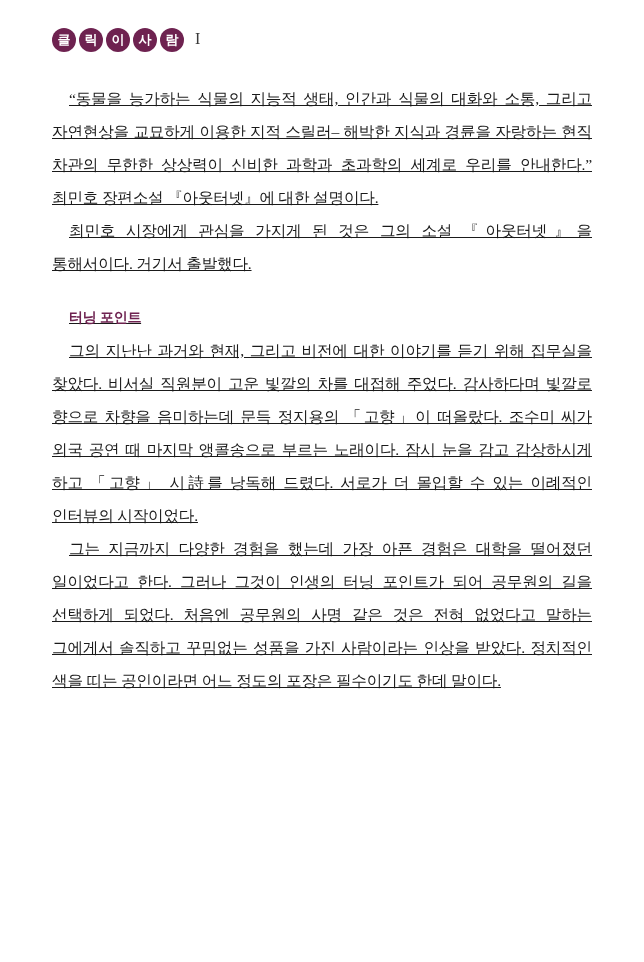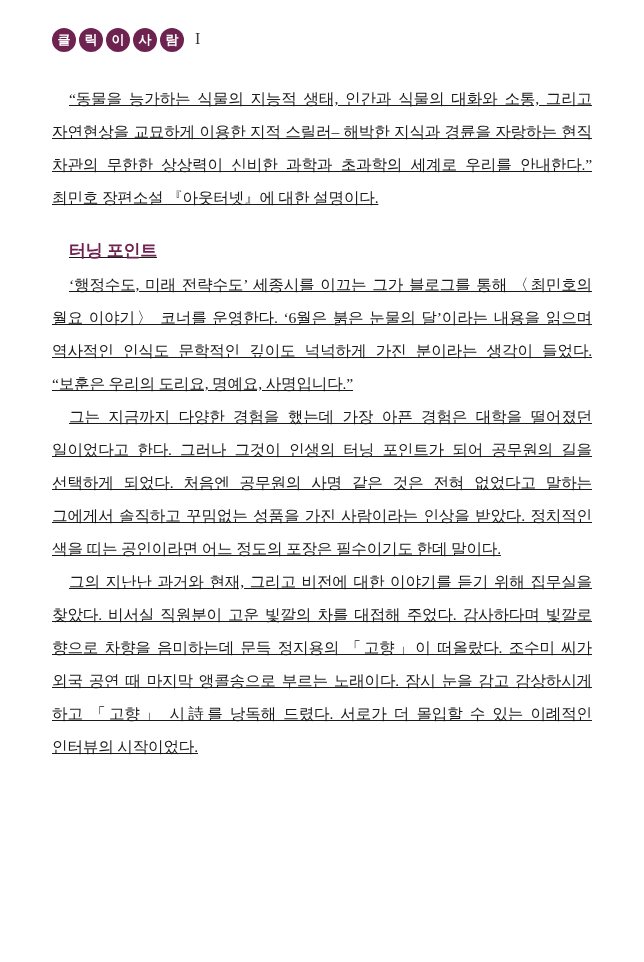--- a/index.html
+++ b/index.html
@@ -65,21 +65,21 @@
     word-break: keep-all;
     text-decoration: underline;
   }
   p.para {
     margin: 0;
     text-indent: 17px;
   }
   .subhead {
     margin: 22px 0 0 0;
     font-family: "Liberation Sans", sans-serif;
-    font-size: 17px;
+    font-size: 14px;
     font-weight: bold;
     color: #6e2250;
     text-indent: 17px;
     letter-spacing: -0.3px;
     line-height: 30px;
   }
   .gap-after-subhead {
     height: 2px;
   }
 </style>
@@ -95,22 +95,22 @@
       <span class="tag-letter">이</span>
       <span class="tag-letter">사</span>
       <span class="tag-letter">람</span>
     </div>
     <span class="header-numeral">I</span>
   </div>
 
   <div class="body">
 
     <p class="para">“동물을 능가하는 식물의 지능적 생태, 인간과 식물의 대화와 소통, 그리고 자연현상을 교묘하게 이용한 지적 스릴러– 해박한 지식과 경륜을 자랑하는 현직 차관의 무한한 상상력이 신비한 과학과 초과학의 세계로 우리를 안내한다.” 최민호 장편소설 『아웃터넷』에 대한 설명이다.</p>
+    <p class="para">최민호 시장에게 관심을 가지게 된 것은 그의 소설 『아웃터넷』을 통해서이다. 거기서 출발했다.</p>
 
     <p class="subhead">터닝 포인트</p>
     <div class="gap-after-subhead"></div>
 
-    <p class="para">‘행정수도, 미래 전략수도’ 세종시를 이끄는 그가 블로그를 통해 〈최민호의 월요 이야기〉 코너를 운영한다. ‘6월은 붉은 눈물의 달’이라는 내용을 읽으며 역사적인 인식도 문학적인 깊이도 넉넉하게 가진 분이라는 생각이 들었다. “보훈은 우리의 도리요, 명예요, 사명입니다.”</p>
+    <p class="para">그의 지난난 과거와 현재, 그리고 비전에 대한 이야기를 듣기 위해 집무실을 찾았다. 비서실 직원분이 고운 빛깔의 차를 대접해 주었다. 감사하다며 빛깔로 향으로 차향을 음미하는데 문득 정지용의 「고향」이 떠올랐다. 조수미 씨가 외국 공연 때 마지막 앵콜송으로 부르는 노래이다. 잠시 눈을 감고 감상하시게 하고 「고향」 시詩를 낭독해 드렸다. 서로가 더 몰입할 수 있는 이례적인 인터뷰의 시작이었다.</p>
     <p class="para">그는 지금까지 다양한 경험을 했는데 가장 아픈 경험은 대학을 떨어졌던 일이었다고 한다. 그러나 그것이 인생의 터닝 포인트가 되어 공무원의 길을 선택하게 되었다. 처음엔 공무원의 사명 같은 것은 전혀 없었다고 말하는 그에게서 솔직하고 꾸밈없는 성품을 가진 사람이라는 인상을 받았다. 정치적인 색을 띠는 공인이라면 어느 정도의 포장은 필수이기도 한데 말이다.</p>
-    <p class="para">그의 지난난 과거와 현재, 그리고 비전에 대한 이야기를 듣기 위해 집무실을 찾았다. 비서실 직원분이 고운 빛깔의 차를 대접해 주었다. 감사하다며 빛깔로 향으로 차향을 음미하는데 문득 정지용의 「고향」이 떠올랐다. 조수미 씨가 외국 공연 때 마지막 앵콜송으로 부르는 노래이다. 잠시 눈을 감고 감상하시게 하고 「고향」 시詩를 낭독해 드렸다. 서로가 더 몰입할 수 있는 이례적인 인터뷰의 시작이었다.</p>
 
   </div>
 </div>
 
 </body></html>

